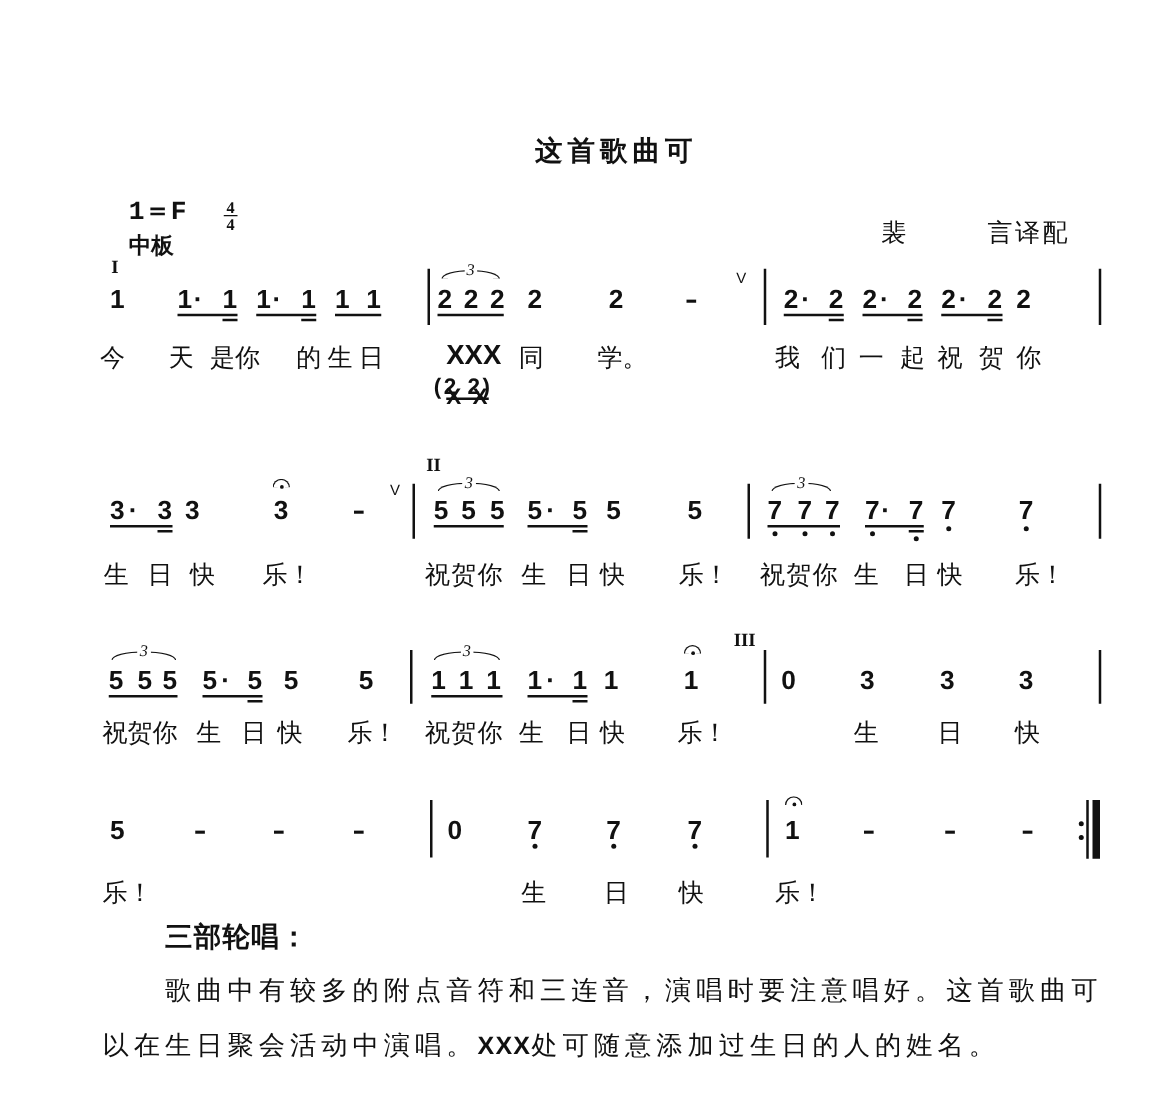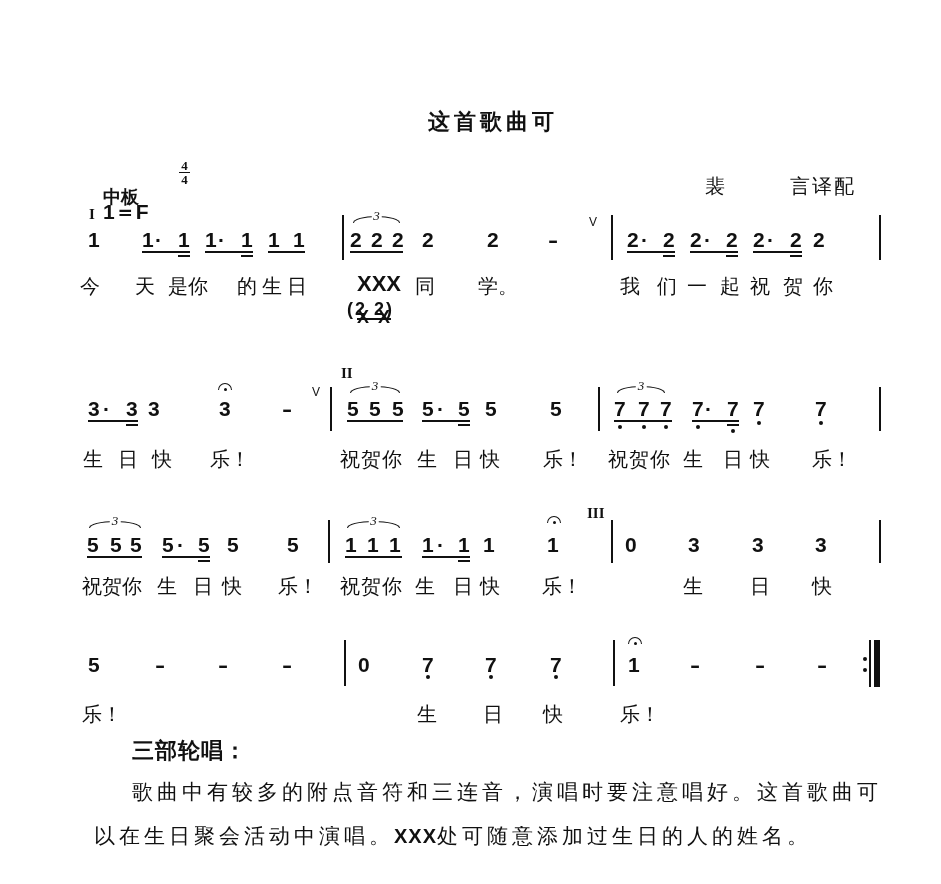--- a/index.html
+++ b/index.html
@@ -3,21 +3,21 @@
 <meta charset="utf-8">
 <style>
 *{margin:0;padding:0;box-sizing:border-box;}
 html,body{background:#fff;}
 body{width:941px;height:884px;overflow:hidden;}
 .page{position:relative;width:941px;height:884px;background:#fff;color:#111;overflow:hidden;}
 .a{position:absolute;white-space:nowrap;line-height:1;}
 .title{font-family:"DejaVu Serif",serif;font-size:28px;letter-spacing:29px;}
 .subtitle{font-family:"DejaVu Sans",sans-serif;font-weight:bold;font-size:22px;letter-spacing:4px;}
 .credit{font-family:"DejaVu Serif",serif;font-size:20px;letter-spacing:1px;}
-.key{font-family:Liberation Sans, sans-serif;font-weight:bold;font-size:21px;margin-top:41px;}
+.key{font-family:Liberation Mono, monospace;font-weight:bold;font-size:21px;}
 .ts{display:flex;flex-direction:column;align-items:center;font-family:"Liberation Serif",serif;font-weight:bold;font-size:13px;line-height:11px;}
 .ts .fl{width:11px;height:1px;background:#111;margin:1px 0;}
 .tempo{font-family:"DejaVu Sans",sans-serif;font-weight:bold;font-size:18px;}
 .sec{font-family:"Liberation Serif",serif;font-weight:bold;font-size:15px;}
 .n{font-family:"Liberation Sans",sans-serif;font-weight:bold;font-size:21px;}
 .dash{transform:scaleX(1.45);transform-origin:left center;}
 .dot{font-family:"Liberation Sans",sans-serif;font-weight:bold;font-size:21px;}
 .ul{position:absolute;height:1.6px;background:#111;}
 .bar{position:absolute;width:2px;background:#111;}
 .od{position:absolute;width:4px;height:4px;border-radius:50%;background:#111;}
@@ -25,21 +25,21 @@
 .trip span{position:absolute;left:50%;top:-8px;transform:translateX(-50%);background:#fff;padding:0 2px;font-family:"Liberation Serif",serif;font-style:italic;font-size:13px;line-height:1;}
 .ferm{position:absolute;width:14px;height:7px;border:1.5px solid #111;border-bottom:none;border-radius:7px 7px 0 0;}
 .ferm i{position:absolute;left:50%;bottom:-1px;width:3px;height:3px;margin-left:-1.5px;border-radius:50%;background:#111;}
 .breath{font-family:"Liberation Sans",sans-serif;font-size:12px;}
 .alt{font-family:"Liberation Sans",sans-serif;font-weight:bold;font-size:18px;letter-spacing:2px;}
 .ly{font-family:"DejaVu Serif",serif;font-size:20px;}
 .lyx{font-family:"Liberation Sans",sans-serif;font-weight:bold;font-size:22px;}
 .tips-h{font-family:"DejaVu Serif",serif;font-weight:bold;font-size:22px;letter-spacing:1px;}
 .tips-p{font-family:"DejaVu Serif",serif;font-size:21px;letter-spacing:4px;}
 .tips-p b{font-family:"Liberation Sans",sans-serif;font-weight:bold;font-size:20px;letter-spacing:1px;}
-.clip{position:absolute;overflow:hidden;margin-left:12px;}
+.clip{position:absolute;overflow:hidden;}
 </style>
 </head>
 <body>
 
 <div class="page">
 
   <div class="a subtitle" style="left:428px;top:111px">这首歌曲可</div>
   <div class="a credit" style="left:705px;top:176px">裴</div>
   <div class="a credit" style="left:790px;top:176px;letter-spacing:2px">言译配</div>
 

